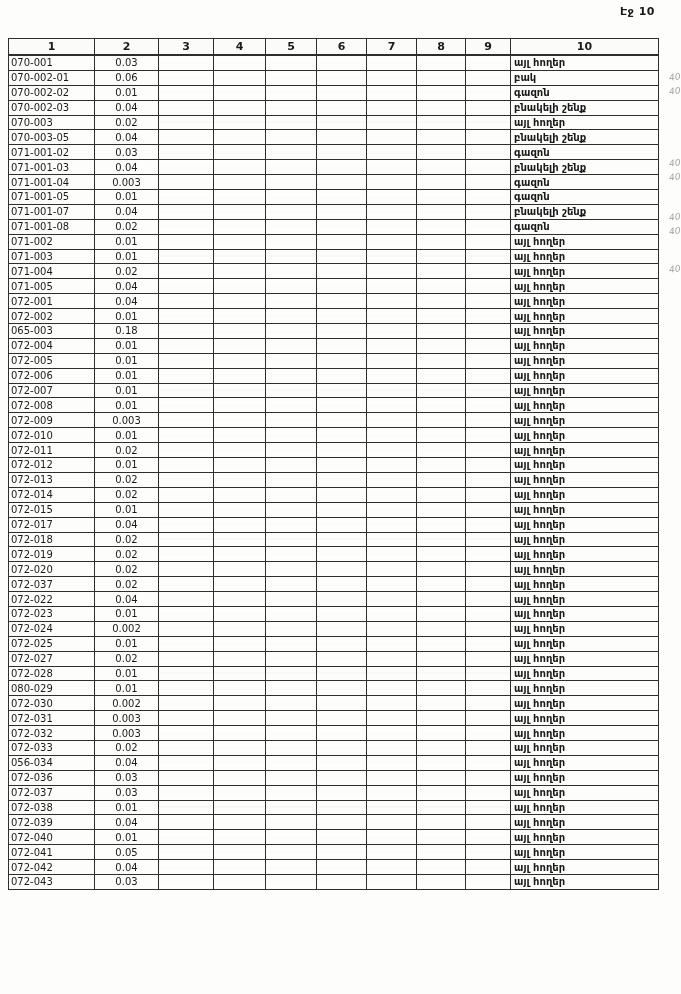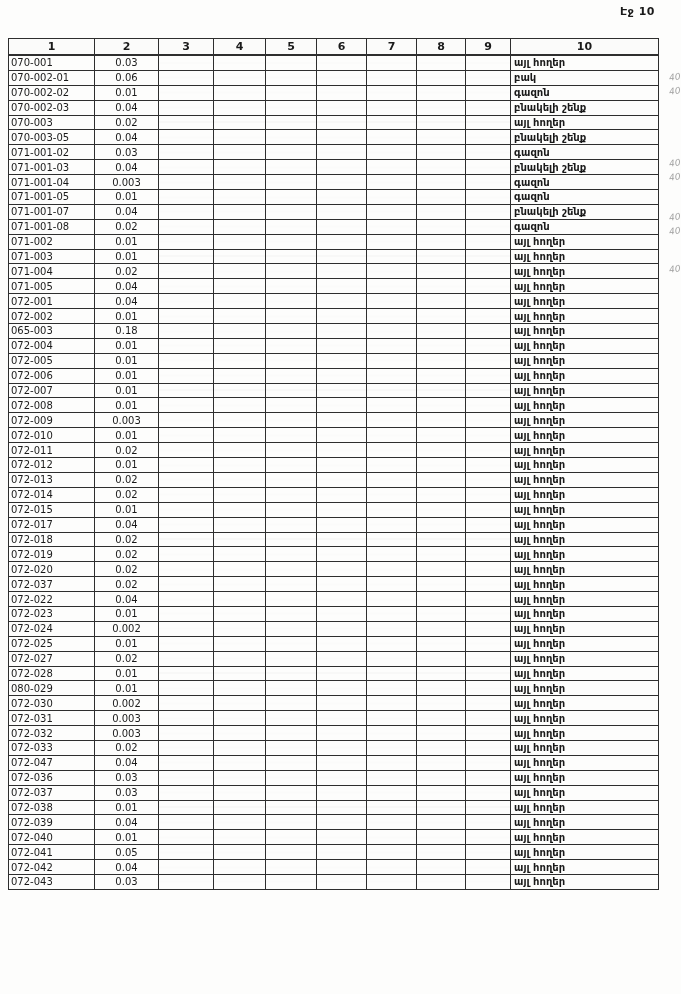--- a/index.html
+++ b/index.html
@@ -671,21 +671,21 @@
         <td class="c3 blank"></td>
         <td class="c4 blank"></td>
         <td class="c5 blank"></td>
         <td class="c6 blank"></td>
         <td class="c7 blank"></td>
         <td class="c8 blank"></td>
         <td class="c9 blank"></td>
         <td class="c10">այլ հողեր</td>
       </tr>
       <tr>
-        <td class="c1">072-047</td>
+        <td class="c1">056-034</td>
         <td class="c2">0.04</td>
         <td class="c3 blank"></td>
         <td class="c4 blank"></td>
         <td class="c5 blank"></td>
         <td class="c6 blank"></td>
         <td class="c7 blank"></td>
         <td class="c8 blank"></td>
         <td class="c9 blank"></td>
         <td class="c10">այլ հողեր</td>
       </tr>

